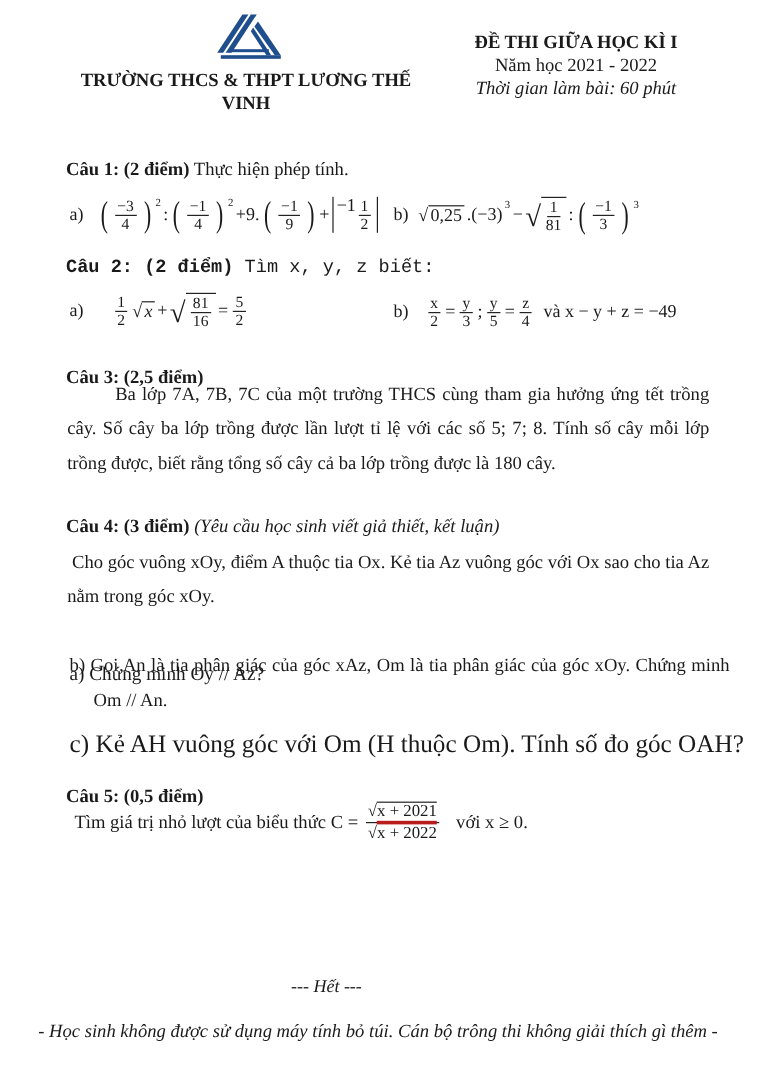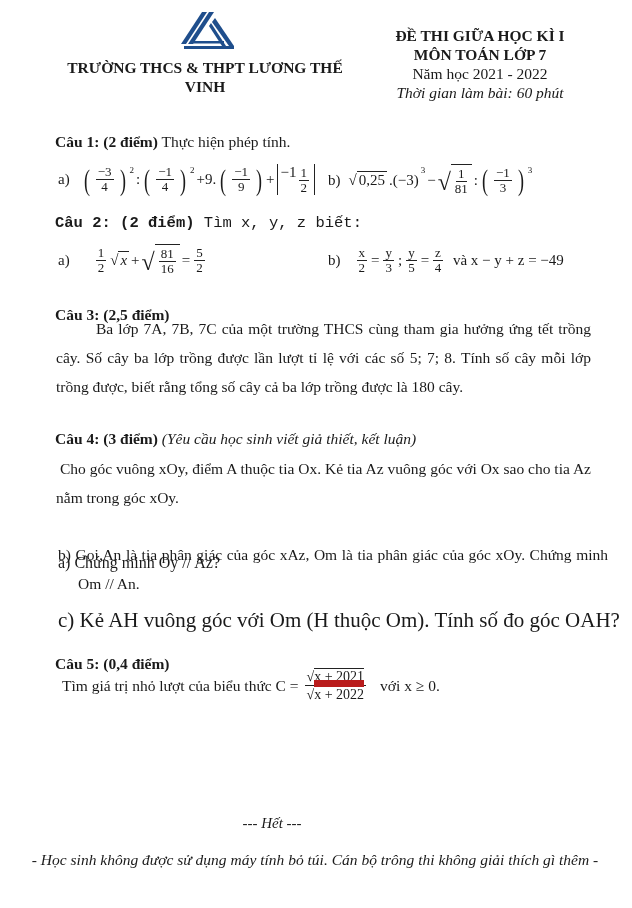--- a/index.html
+++ b/index.html
@@ -38,21 +38,20 @@
   </g>
 </svg>
 
 <div class="abs school">
   <div>TRƯỜNG THCS &amp; THPT LƯƠNG THẾ</div>
   <div>VINH</div>
 </div>
 
 <div class="abs exam-info">
   <div class="b">ĐỀ THI GIỮA HỌC KÌ I</div>
-  <div class="b">MÔN TOÁN LỚP 7</div>
   <div>Năm học 2021 - 2022</div>
   <div class="i">Thời gian làm bài: 60 phút</div>
 </div>
 
 <div class="abs" style="left:55px;top:133px;font-size:15.5px;">
   <span class="b">Câu 1: (2 điểm)</span>
   <span>Thực hiện phép tính.</span>
 </div>
 
 <div class="abs math" style="left:58px;top:164px;">
@@ -165,24 +164,24 @@
 
 <div class="abs" style="left:55px;top:430px;font-size:15.5px;">
   <span class="b">Câu 4: (3 điểm)</span>
   <span class="i">(Yêu cầu học sinh viết giả thiết, kết luận)</span>
 </div>
 <div class="abs para" style="top:454px;text-indent:4px;">Cho góc vuông xOy, điểm A thuộc tia Ox. Kẻ tia Az vuông góc với Ox sao cho tia Az nằm trong góc xOy.</div>
 <div class="abs" style="left:58px;top:520px;font-size:16px;margin-top:34px;">a)  Chứng minh Oy // Az?</div>
 <div class="abs para" style="left:58px;top:540px;width:530px;padding-left:20px;text-indent:-20px;">b)  Gọi An là tia phân giác của góc xAz, Om là tia phân giác của góc xOy. Chứng minh Om // An.</div>
 <div class="abs" style="left:58px;top:608px;font-size:21px;">c)  Kẻ AH vuông góc với Om (H thuộc Om). Tính số đo góc OAH?</div>
 
-<div class="abs q-title" style="top:639px;">Câu 5: (0,4 điểm)</div>
+<div class="abs q-title" style="top:639px;">Câu 5: (0,5 điểm)</div>
 <div class="abs math" style="left:62px;top:668px;font-size:15.5px;">
   <span>Tìm giá trị nhỏ lượt của biểu thức C =</span>
   <span class="frac" style="font-size:14px;line-height:17px;margin-left:4px;">
     <span class="num"><span>√</span><span style="border-top:1px solid #222;">x + 2021</span></span>
-    <span><span>√</span><span style="border-top:7px solid #b91c1c;text-align:center;">x + 2022</span></span>
+    <span><span>√</span><span style="border-top:3px solid #b91c1c;text-align:center;">x + 2022</span></span>
   </span>
   <span style="margin-left:10px;">với x ≥ 0.</span>
 </div>
 
 <div class="abs c i" style="left:0;width:544px;top:815px;font-size:15px;">--- Hết ---</div>
 <div class="abs c i" style="left:30px;width:570px;top:850px;font-size:15.5px;line-height:20px;">- Học sinh không được sử dụng máy tính bỏ túi. Cán bộ trông thi không giải thích gì thêm -</div>
 
 </body></html>

